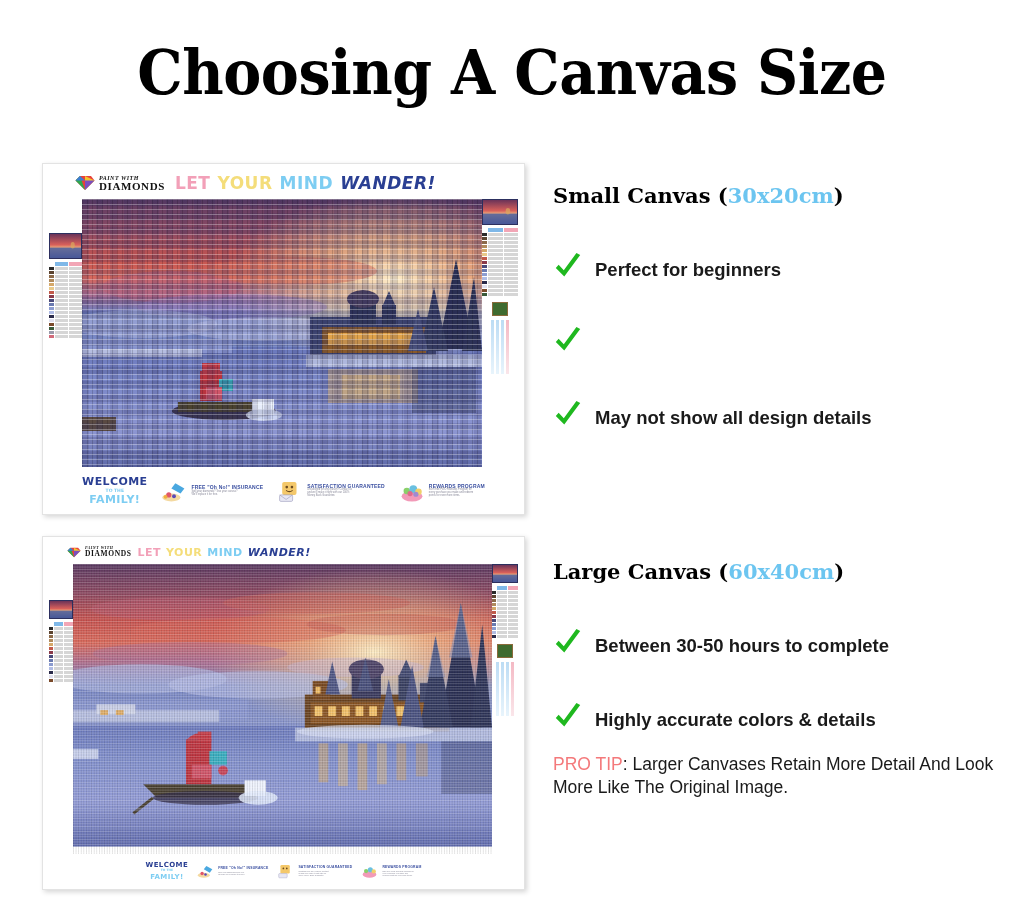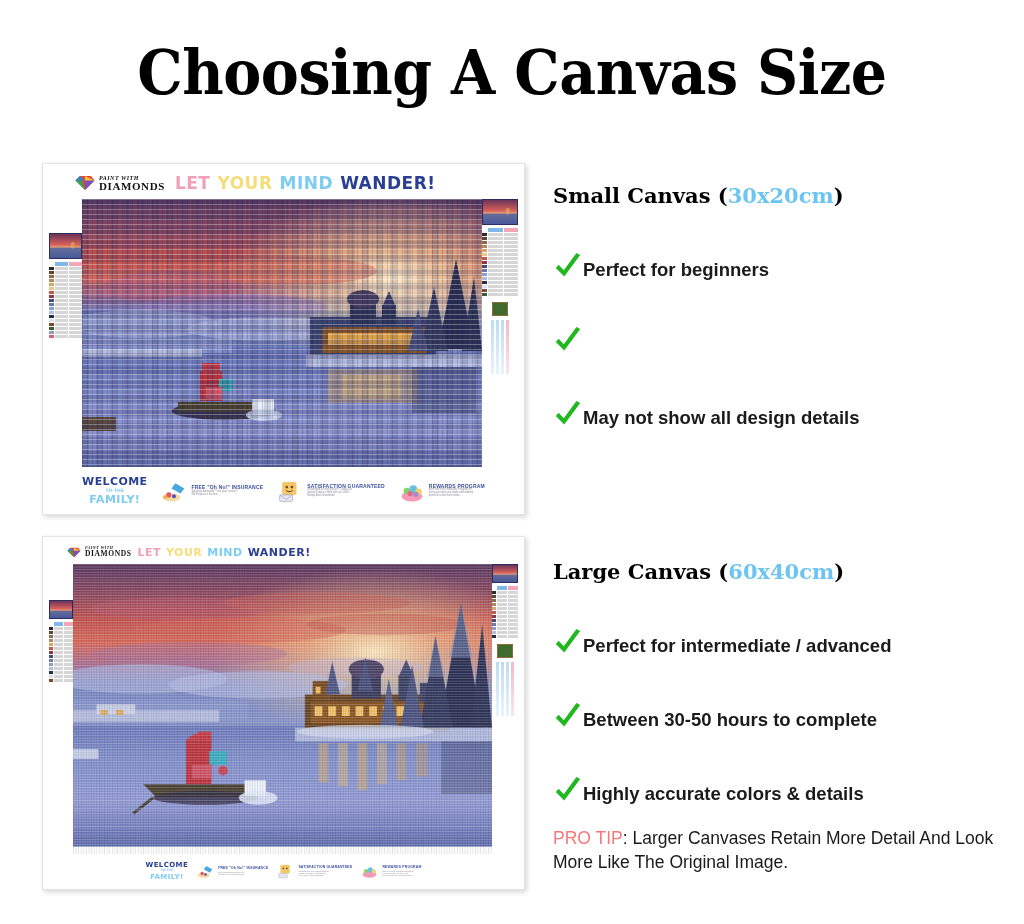--- a/index.html
+++ b/index.html
@@ -46,21 +46,21 @@
   #card-large .diamond-icon { width: 14px; height: 11px; }
   .logo-text { font-family: Liberation Serif, serif; line-height: 1; }
   .logo-top { font-size: 6px; font-style: italic; font-weight: 700; letter-spacing: .5px; color: #111; }
   .logo-bot { font-size: 11px; font-weight: 700; letter-spacing: .6px; color: #111; }
   #card-large .logo-top { font-size: 4px; }
   #card-large .logo-bot { font-size: 7.5px; }
 
   .tagline { display: flex; gap: 7px; font-family: "DejaVu Sans", sans-serif; font-weight: 700;
              font-size: 17px; letter-spacing: .5px; line-height: 1; }
   #card-large .tagline { font-size: 11px; gap: 5px; }
-  .tw1 { color: #f2a0b8; } .tw2 { color: #f4dd7a; } .tw3 { color: #7dcdf2; } .tw4 { color: #2a3f93; }
+  .tw1 { color: #f2a0b8; } .tw2 { color: #f4dd7a; } .tw3 { color: #7dcdf2; } .tw4 { color: #2a3f93; font-style: italic; }
 
   
   .art-row { position: relative; display: flex; margin-top: 3px; }
   .rail { position: relative; flex: none; background: #fff; }
   .rail-l { width: 33px; }
   .rail-r { width: 36px; }
   #card-large .rail-l { width: 24px; }
   #card-large .rail-r { width: 26px; }
 
   .thumb { width: 100%; height: 26px; border: 1px solid #2c2f5e; }
@@ -127,21 +127,21 @@
   #info-large { top: 560px; }
 
   .size-head {
     font-family: "DejaVu Serif", serif;
     font-weight: 700; font-size: 21px; color: #000; line-height: 1.1;
     white-space: nowrap;
   }
   .size-head .dim { color: #6cc5f0; }
 
   .bullets { margin-top: 14px; }
-  .bullet { display: flex; align-items: center; gap: 0; margin-bottom: 14px; margin-top: 46px; }
+  .bullet { display: flex; align-items: center; gap: 12px; margin-bottom: 14px; margin-top: 46px; }
   .check { width: 30px; flex: none; color: #1fb81f; }
   .bullet-text { font-family: "Liberation Sans", sans-serif; font-weight: 700;
                  font-size: 18.5px; color: #1a1a1a; line-height: 1.25; padding-top: 4px; }
 
   .pro-tip { margin-top: 22px; font-family: "Liberation Sans", sans-serif; font-weight: 400;
              font-size: 17.5px; color: #1a1a1a; line-height: 1.32; }
   .pro-tip .tip-label { color: #f4797b; }
 </style>
 </head>
 <body>
@@ -924,26 +924,20 @@
   </div>
 
   <div class="info-col" id="info-large">
     <div class="size-head"><span>Large Canvas (</span><span class="dim">60x40cm</span><span>)</span></div>
 
     <div class="bullets">
       <div class="bullet">
         <svg class="check" viewBox="0 0 32 30">
           <path d="M3 16 L12 25 L29 2 L25 0 L11.5 18.5 L6 12.5 Z" fill="#1fb81f"></path>
         </svg>
-        <div class="bullet-text">Perfect for intermediate / advanced</div>
-      </div>
-      <div class="bullet">
-        <svg class="check" viewBox="0 0 32 30">
-          <path d="M3 16 L12 25 L29 2 L25 0 L11.5 18.5 L6 12.5 Z" fill="#1fb81f"></path>
-        </svg>
         <div class="bullet-text">Between 30-50 hours to complete</div>
       </div>
       <div class="bullet">
         <svg class="check" viewBox="0 0 32 30">
           <path d="M3 16 L12 25 L29 2 L25 0 L11.5 18.5 L6 12.5 Z" fill="#1fb81f"></path>
         </svg>
         <div class="bullet-text">Highly accurate colors &amp; details</div>
       </div>
     </div>
 

